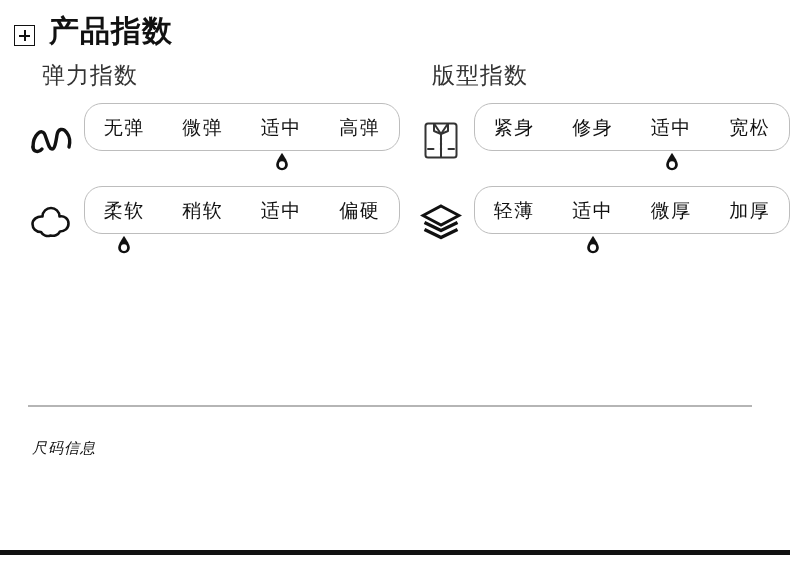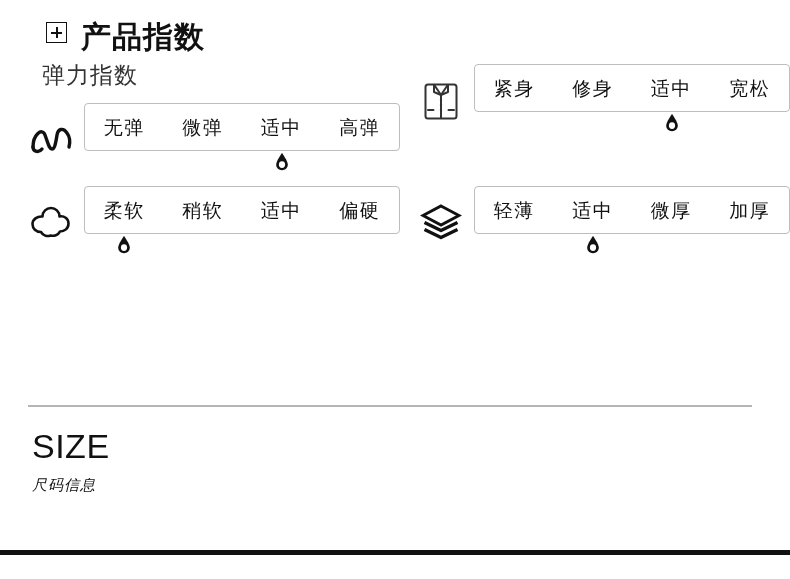--- a/index.html
+++ b/index.html
@@ -12,26 +12,25 @@
     height: 579px;
     font-family: "Liberation Sans", "DejaVu Sans", sans-serif;
     color: #111111;
     overflow: hidden;
     position: relative;
   }
 
   
   .page-header {
     display: flex;
-    align-items: flex-start;
+    align-items: flex-end;
     gap: 14px;
     padding: 22px 0 0 14px;
     height: 46px;
     box-sizing: border-box;
-    margin-left: 32px;
   }
   .plus-box {
     width: 21px;
     height: 21px;
     border: 1px solid #111;
     box-sizing: border-box;
     position: relative;
     flex: 0 0 auto;
   }
   .plus-box::before,
@@ -93,21 +92,21 @@
     justify-content: center;
   }
   .index-icon svg { display: block; }
 
   .scale-wrap {
     flex: 1 1 auto;
     position: relative;
   }
   .scale-pill {
     border: 1px solid #bdbdbd;
-    border-radius: 4px;
+    border-radius: 18px;
     height: 48px;
     display: grid;
     grid-template-columns: repeat(4, 1fr);
     align-items: center;
     box-sizing: border-box;
     background: #fff;
   }
   .scale-option {
     text-align: center;
     font-size: 19px;
@@ -218,20 +217,21 @@
                   <path d="M7 1 C7 1, 1.2 9, 1.2 12.6 C1.2 16.2, 3.8 18.2, 7 18.2 C10.2 18.2, 12.8 16.2, 12.8 12.6 C12.8 9, 7 1, 7 1 Z" fill="#111"></path>
                   <ellipse cx="7" cy="12.6" rx="3.1" ry="3.4" fill="#fff"></ellipse>
                 </svg></span>
             </span>
         </div>
       </div>
     </div>
   </div>
 
   <div class="index-block">
+    <div class="index-label">版型指数</div>
     <div class="index-row">
       <span class="index-icon">
         <svg width="36" height="42" viewBox="0 0 36 42">
           <rect x="2.5" y="5.5" width="31" height="34" rx="2.5" fill="none" stroke="#333" stroke-width="2"></rect>
           <path d="M11 5.5 L18 16 L25 5.5" fill="none" stroke="#333" stroke-width="2" stroke-linejoin="round"></path>
           <path d="M11 5.5 L11 13 L18 16 L25 13 L25 5.5" fill="none" stroke="#333" stroke-width="2" stroke-linejoin="round"></path>
           <line x1="18" y1="16" x2="18" y2="39.5" stroke="#333" stroke-width="2"></line>
           <circle cx="18" cy="21" r="1.2" fill="#333"></circle>
           <circle cx="18" cy="26" r="1.2" fill="#333"></circle>
           <circle cx="18" cy="31" r="1.2" fill="#333"></circle>
@@ -364,17 +364,16 @@
         </div>
       </div>
     </div>
   </div>
 
 </div>
 
 <div class="divider"></div>
 
 <div class="size-block">
-  <div class="size-en">SIZE</div>
   <div class="size-cn">尺码信息</div>
 </div>
 
 <div class="bottom-bar"></div>
 
 </body></html>

